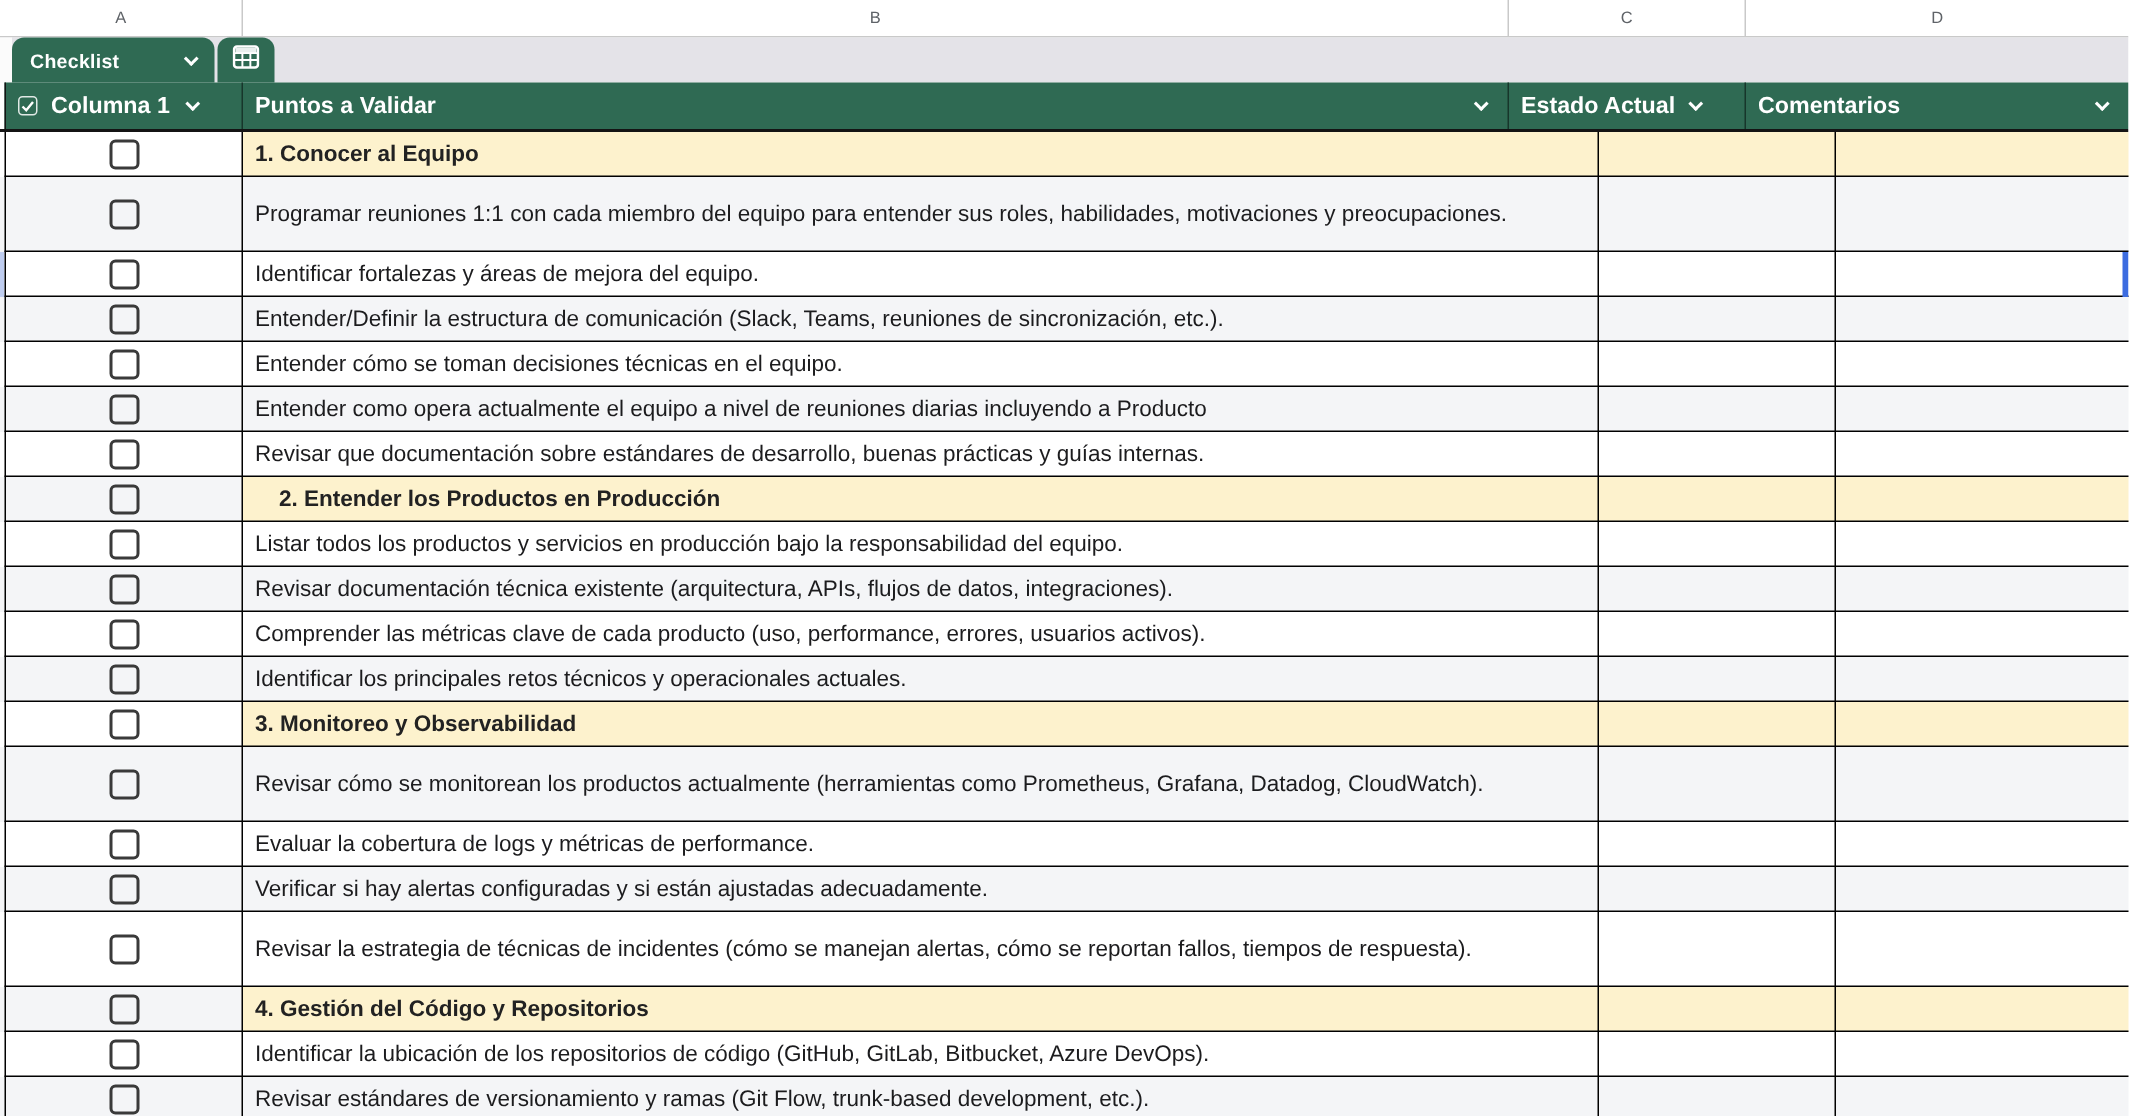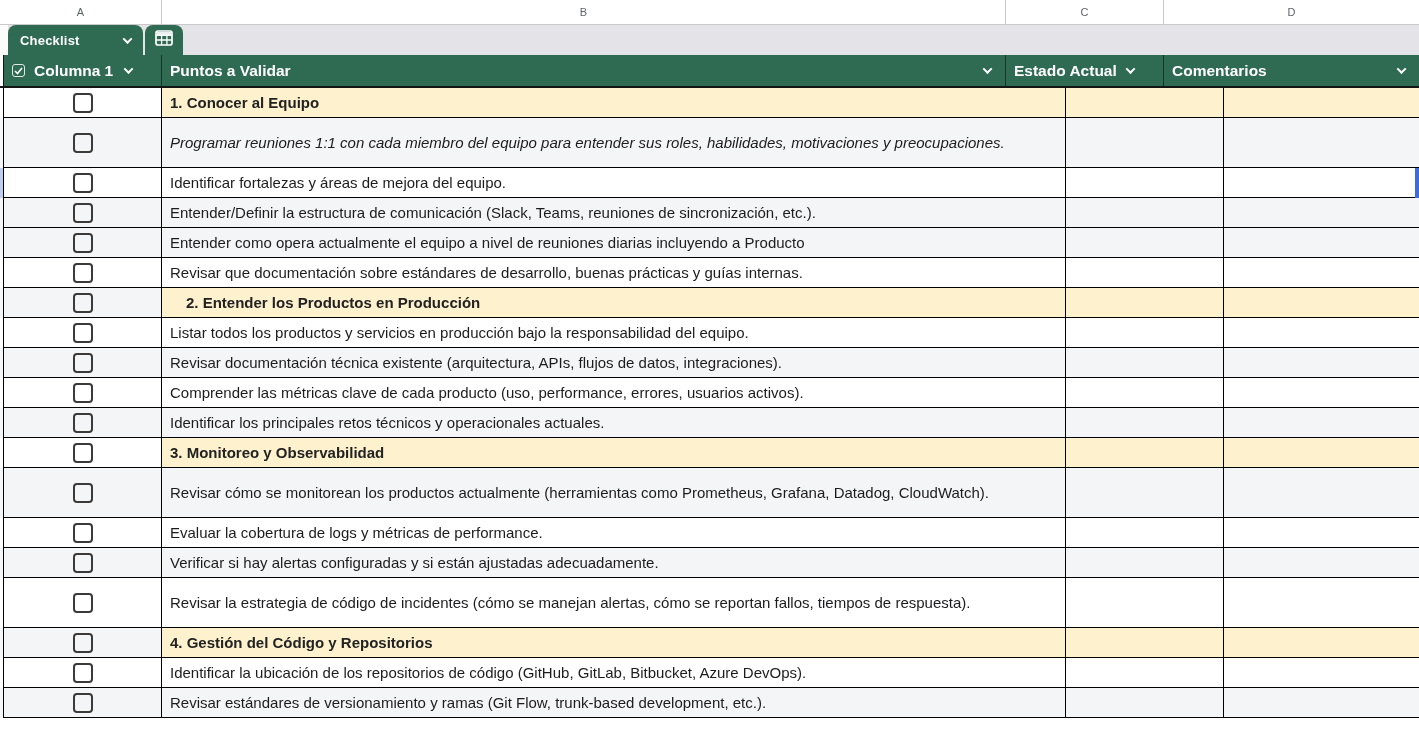--- a/index.html
+++ b/index.html
@@ -119,21 +119,21 @@
         <span>1. Conocer al Equipo</span>
       </div>
       <div class="cell cell-c" style="background: rgb(253, 242, 205);"></div>
       <div class="cell cell-d" style="background: rgb(253, 242, 205);"></div>
     </div>
     <div class="row lines-2">
       <div class="gutter" style="background: rgb(244, 245, 247);"></div>
       <div class="cell cell-a" style="background: rgb(244, 245, 247);">
         <div class="checkbox"></div>
       </div>
-      <div class="cell cell-b" style="background: rgb(244, 245, 247); font-style: italic;">
+      <div class="cell cell-b" style="background: rgb(244, 245, 247);">
         <span>Programar reuniones 1:1 con cada miembro del equipo para entender sus roles, habilidades, motivaciones y preocupaciones.</span>
       </div>
       <div class="cell cell-c" style="background: rgb(244, 245, 247);"></div>
       <div class="cell cell-d" style="background: rgb(244, 245, 247);"></div>
     </div>
     <div class="row">
       <div class="gutter" style="background: rgb(191, 205, 240);"></div>
       <div class="cell cell-a" style="background: rgb(255, 255, 255);">
         <div class="checkbox"></div>
       </div>
@@ -147,20 +147,31 @@
     <div class="row">
       <div class="gutter" style="background: rgb(244, 245, 247);"></div>
       <div class="cell cell-a" style="background: rgb(244, 245, 247);">
         <div class="checkbox"></div>
       </div>
       <div class="cell cell-b" style="background: rgb(244, 245, 247);">
         <span>Entender/Definir la estructura de comunicación (Slack, Teams, reuniones de sincronización, etc.).</span>
       </div>
       <div class="cell cell-c" style="background: rgb(244, 245, 247);"></div>
       <div class="cell cell-d" style="background: rgb(244, 245, 247);"></div>
+    </div>
+    <div class="row">
+      <div class="gutter" style="background: rgb(255, 255, 255);"></div>
+      <div class="cell cell-a" style="background: rgb(255, 255, 255);">
+        <div class="checkbox"></div>
+      </div>
+      <div class="cell cell-b" style="background: rgb(255, 255, 255);">
+        <span>Entender cómo se toman decisiones técnicas en el equipo.</span>
+      </div>
+      <div class="cell cell-c" style="background: rgb(255, 255, 255);"></div>
+      <div class="cell cell-d" style="background: rgb(255, 255, 255);"></div>
     </div>
     <div class="row">
       <div class="gutter" style="background: rgb(244, 245, 247);"></div>
       <div class="cell cell-a" style="background: rgb(244, 245, 247);">
         <div class="checkbox"></div>
       </div>
       <div class="cell cell-b" style="background: rgb(244, 245, 247);">
         <span>Entender como opera actualmente el equipo a nivel de reuniones diarias incluyendo a Producto</span>
       </div>
       <div class="cell cell-c" style="background: rgb(244, 245, 247);"></div>
@@ -275,21 +286,21 @@
       </div>
       <div class="cell cell-c" style="background: rgb(244, 245, 247);"></div>
       <div class="cell cell-d" style="background: rgb(244, 245, 247);"></div>
     </div>
     <div class="row lines-2">
       <div class="gutter" style="background: rgb(255, 255, 255);"></div>
       <div class="cell cell-a" style="background: rgb(255, 255, 255);">
         <div class="checkbox"></div>
       </div>
       <div class="cell cell-b" style="background: rgb(255, 255, 255);">
-        <span>Revisar la estrategia de código de incidentes (cómo se manejan alertas, cómo se reportan fallos, tiempos de respuesta).</span>
+        <span>Revisar la estrategia de técnicas de incidentes (cómo se manejan alertas, cómo se reportan fallos, tiempos de respuesta).</span>
       </div>
       <div class="cell cell-c" style="background: rgb(255, 255, 255);"></div>
       <div class="cell cell-d" style="background: rgb(255, 255, 255);"></div>
     </div>
     <div class="row section">
       <div class="gutter" style="background: rgb(244, 245, 247);"></div>
       <div class="cell cell-a" style="background: rgb(244, 245, 247);">
         <div class="checkbox"></div>
       </div>
       <div class="cell cell-b" style="background: rgb(253, 242, 205);">

